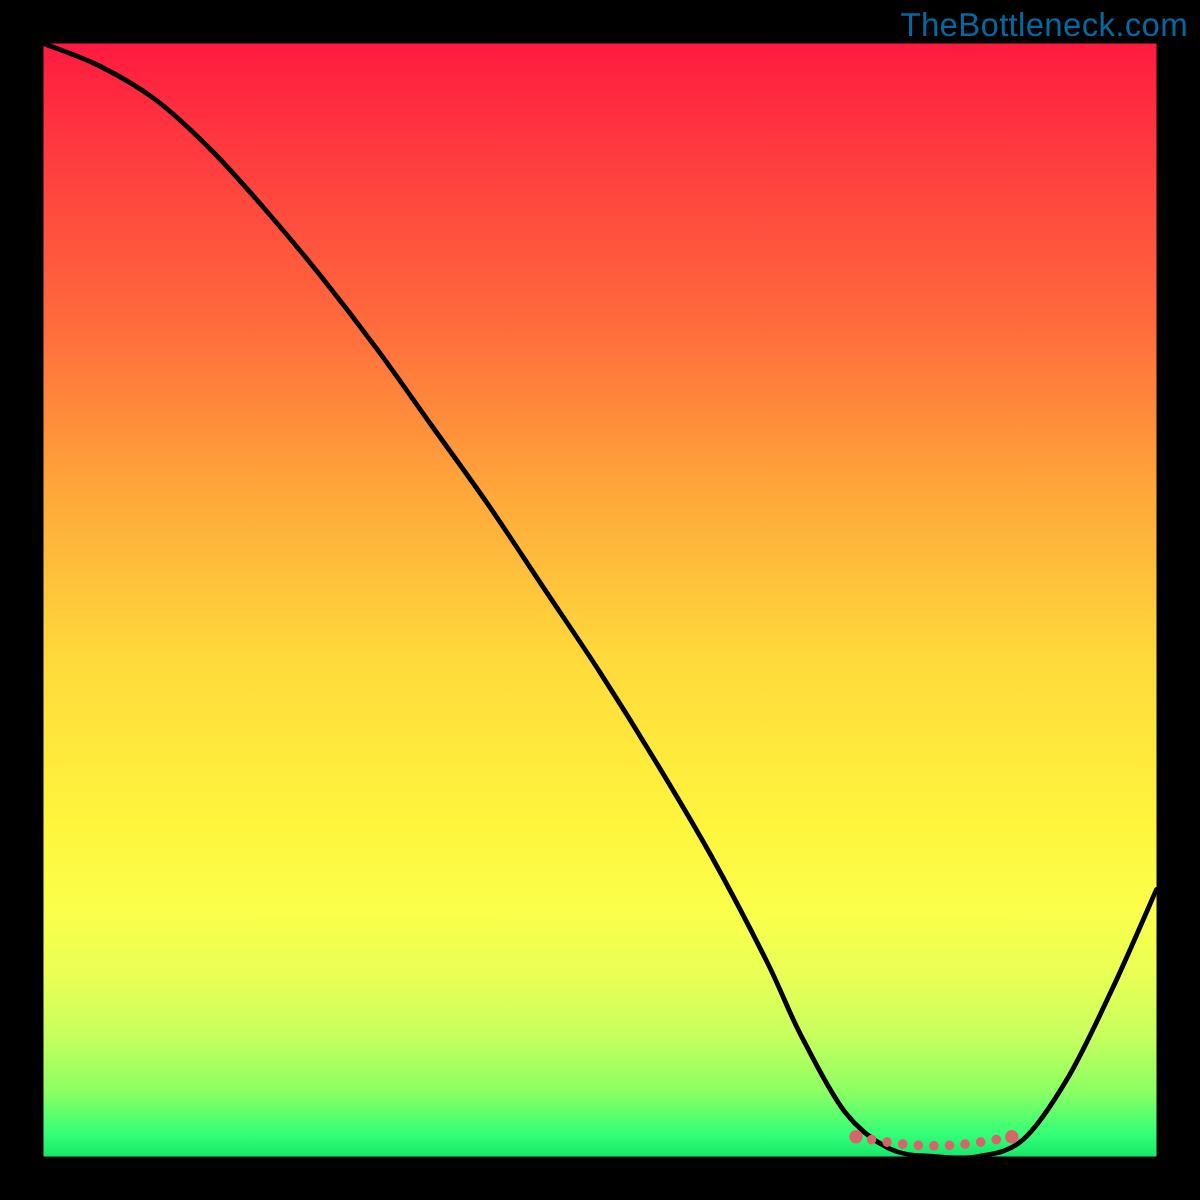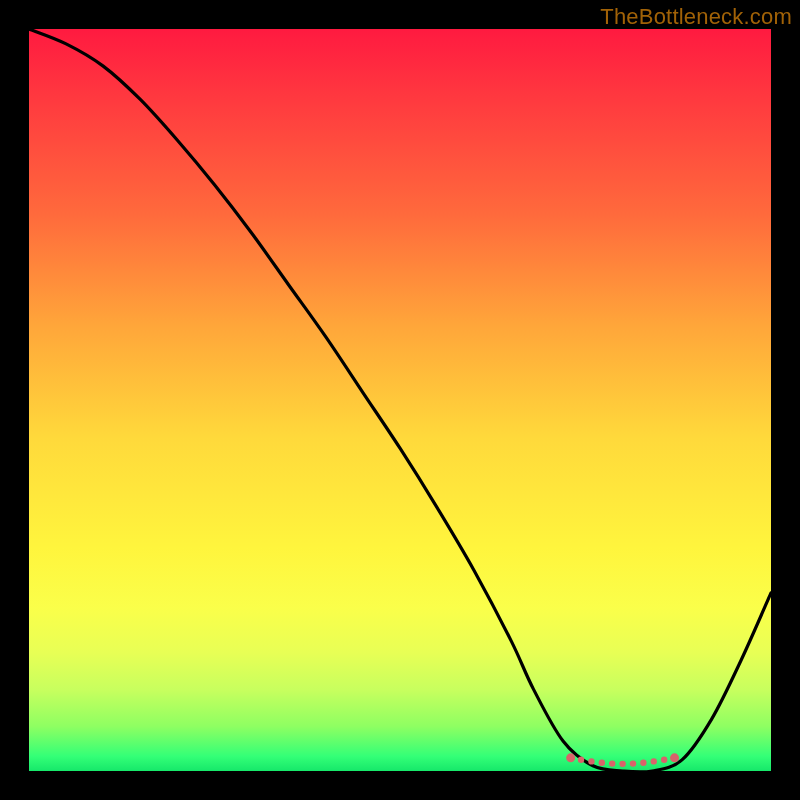--- a/index.html
+++ b/index.html
@@ -45,21 +45,21 @@
     left: 0;
     top: 0;
     width: 742px;
     height: 742px;
     overflow: visible;
   }
   .watermark {
     position: absolute;
     top: 4px;
     right: 8px;
-    color: #a16207;
+    color: #0369a1;
     font-size: 22px;
     font-weight: 500;
     letter-spacing: 0.2px;
     user-select: none;
   }
 </style>
 </head>
 <body>
 
 <div class="frame">

